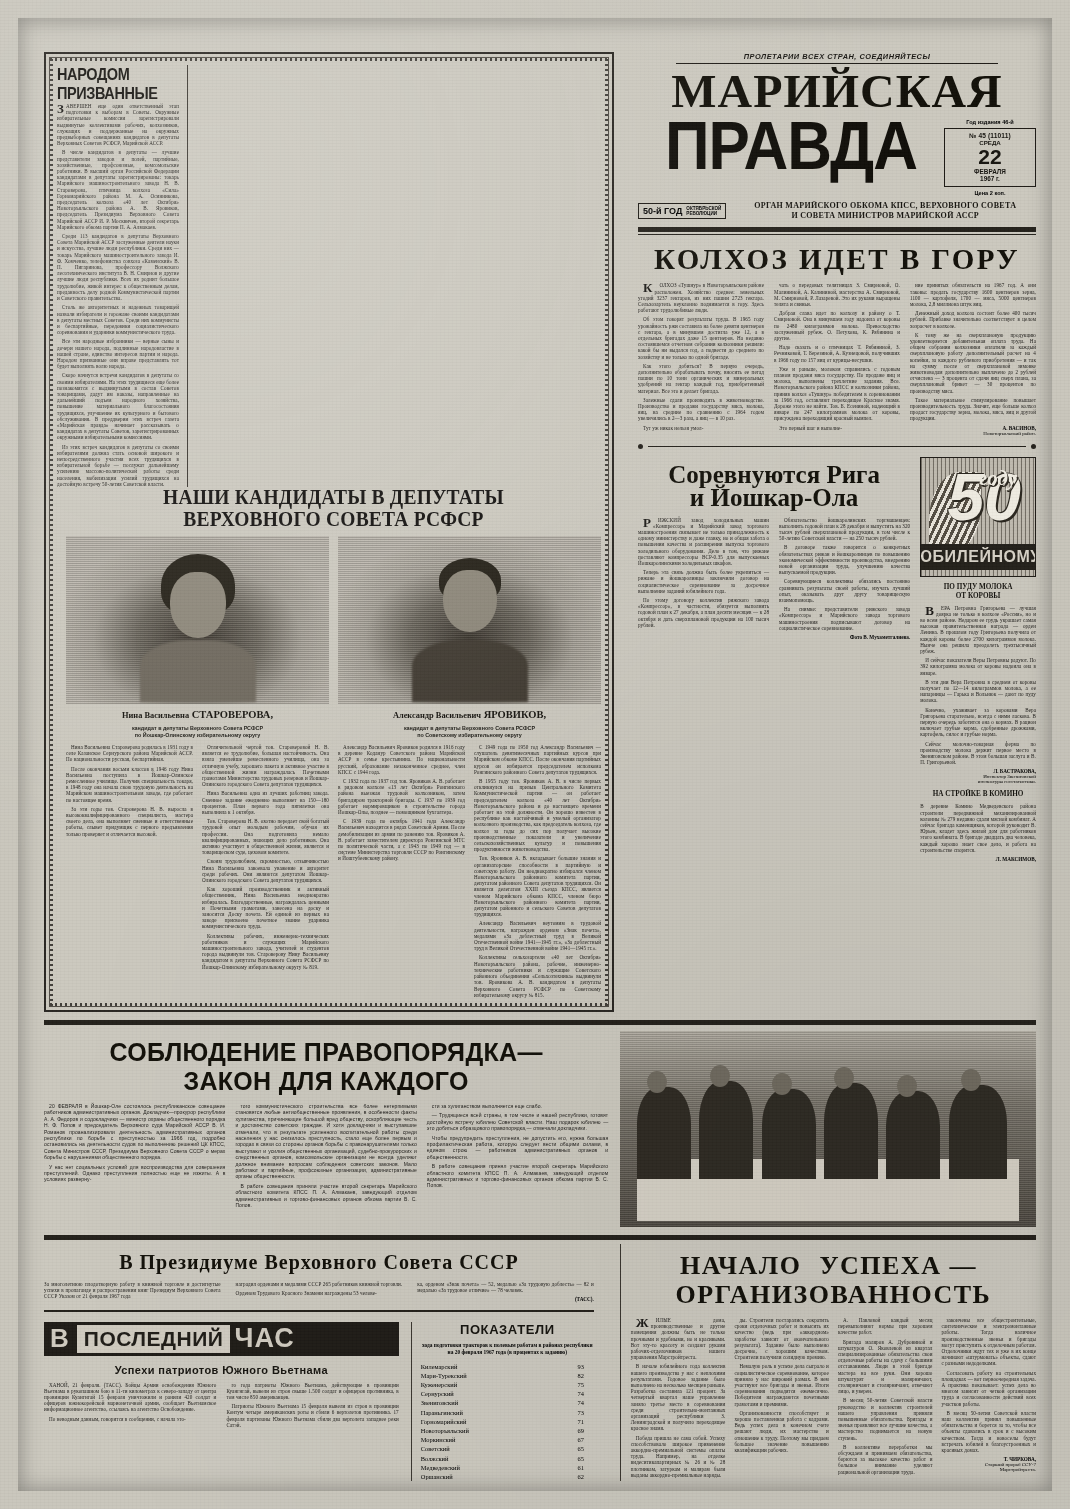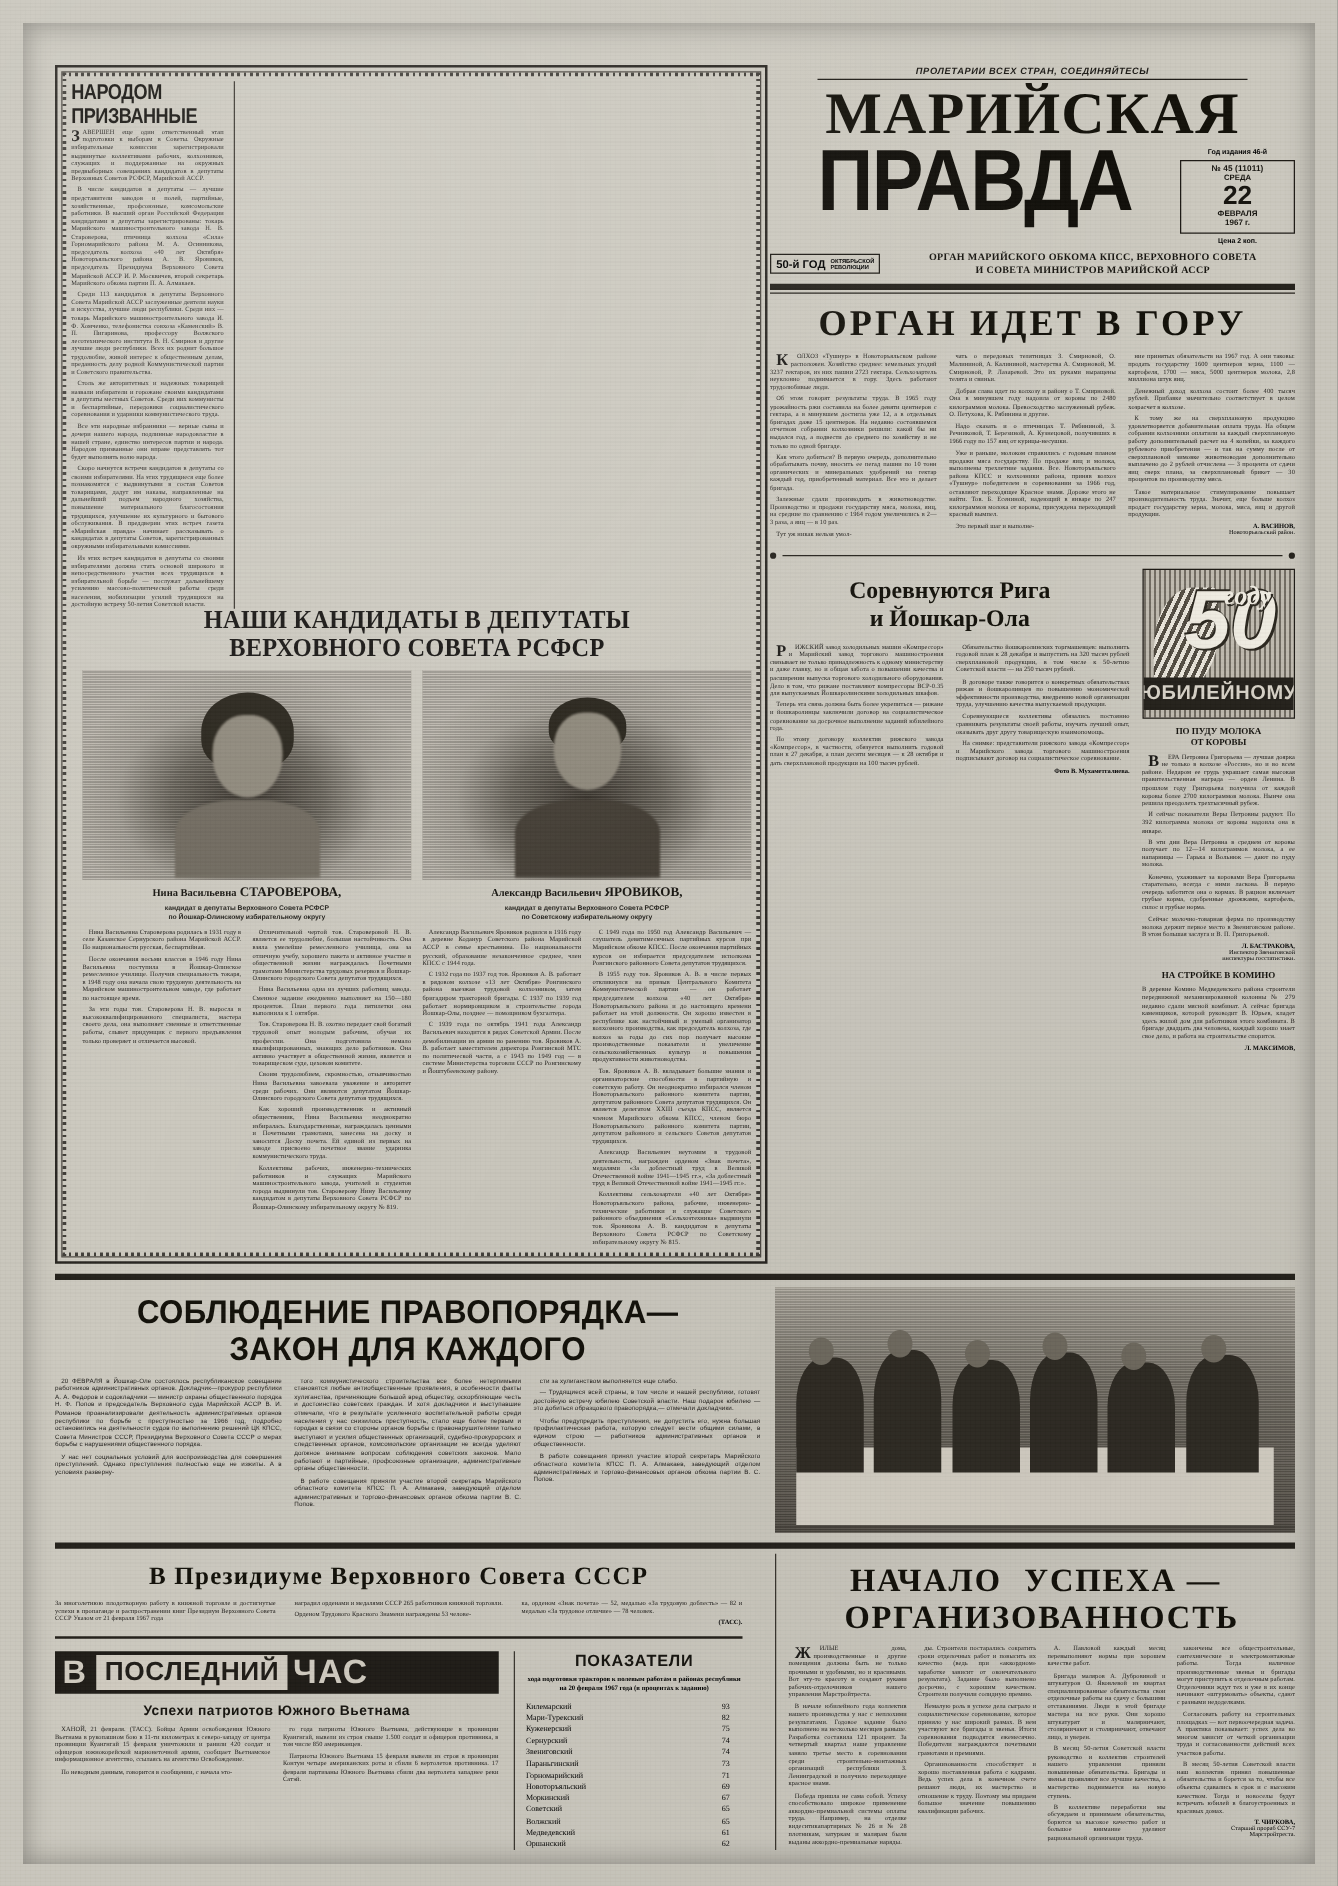--- a/index.html
+++ b/index.html
@@ -93,21 +93,21 @@
   }
   .cap-name small{font-weight:bold;font-size:8.4px;}
   .cap-sub{
     text-align:center;font-family:"Liberation Sans", sans-serif;font-weight:bold;
     font-size:5.4px;line-height:7px;margin:3px 0 5px;color:#1d1b16;
   }
   .cand-cols{display:flex;gap:9px;}
   .cand-cols>div{flex:1;}
 
   
-  .masthead{flex:1;padding-left:2px;}
+  .masthead{flex:1;padding-left:24px;}
   .slogan{
     text-align:center;font-family:"Liberation Sans", sans-serif;
     font-style:italic;font-weight:bold;font-size:7.4px;letter-spacing:.5px;
     color:#1a1814;
   }
   .slogan-rule{border-bottom:1.6px solid #1e1b16;margin:2px 38px 5px;}
   .mast-title{
     text-align:center;font-weight:bold;color:#121009;
     font-size:47px;line-height:44px;letter-spacing:1px;
     font-family:"Liberation Serif", serif;
@@ -145,21 +145,21 @@
   .thick-rule{height:5px;background:#24211b;margin:6px 0 0;
     background:linear-gradient(#24211b,#24211b) ;}
   .thin-rule{height:1.3px;background:#24211b;margin-top:2px;}
 
   
   .h-kolkhoz{
     text-align:center;font-weight:bold;font-size:29px;line-height:32px;
     letter-spacing:2.5px;margin:8px 0 7px;color:#121009;
   }
   .h-soren{
-    text-align:center;font-weight:bold;font-size:19px;line-height:23px;
+    text-align:center;font-weight:bold;font-size:25px;line-height:23px;
     color:#121009;margin:6px 0 8px;
   }
   .h-law{
     text-align:center;font-family:"Liberation Sans", sans-serif;font-weight:bold;
     font-size:25px;line-height:28px;letter-spacing:.3px;color:#121009;
     margin:7px 0 9px;transform:scaleY(1.05);
   }
   .h-prez{
     text-align:center;font-weight:bold;font-size:20px;line-height:23px;
     letter-spacing:1px;color:#121009;margin:7px 0 7px;
@@ -398,21 +398,21 @@
         </div>
         <div class="organ">
           <div>ОРГАН МАРИЙСКОГО ОБКОМА КПСС, ВЕРХОВНОГО СОВЕТА</div>
           <div>И СОВЕТА МИНИСТРОВ МАРИЙСКОЙ АССР</div>
         </div>
       </div>
 
       <div class="thick-rule"></div>
       <div class="thin-rule"></div>
 
-      <div class="h-kolkhoz">ОРГАН ИДЕТ В ГОРУ</div>
+      <div class="h-kolkhoz">КОЛХОЗ ИДЕТ В ГОРУ</div>
 
       <div class="cols3">
         <div class="body-col dropcap">
               <p class="dropcap" style="margin: 0px 0px 3px; text-indent: 5px;">КОЛХОЗ «Тушнур» в Новоторъяльском районе расположен. Хозяйство среднее: земельных угодий 3237 гектаров, из них пашни 2723 гектара. Сельхозартель неуклонно поднимается в гору. Здесь работают трудолюбивые люди.</p>
               <p style="margin: 0px 0px 3px; text-indent: 5px;">Об этом говорят результаты труда. В 1965 году урожайность ржи составила на более девяти центнеров с гектара, а в минувшем достигла уже 12, а в отдельных бригадах даже 15 центнеров. На недавно состоявшемся отчетном собрании колхозники решили: какой бы ни выдался год, а подвести до среднего по хозяйству и не только по одной бригаде.</p>
               <p style="margin: 0px 0px 3px; text-indent: 5px;">Как этого добиться? В первую очередь, дополнительно обрабатывать почву, вносить ее пегад пашни по 10 тонн органических и минеральных удобрений на гектар каждый год, приобретенный материал. Все это и делает бригада.</p>
               <p style="margin: 0px 0px 3px; text-indent: 5px;">Залежные сдали производить в животноводстве. Производство и продажи государству мяса, молока, яиц, на средние по сравнению с 1964 годом увеличились в 2—3 раза, а яиц — в 10 раз.</p>
               <p style="margin: 0px 0px 3px; text-indent: 5px;">Тут уж никак нельзя умол-</p>
             </div>
         <div class="body-col">

